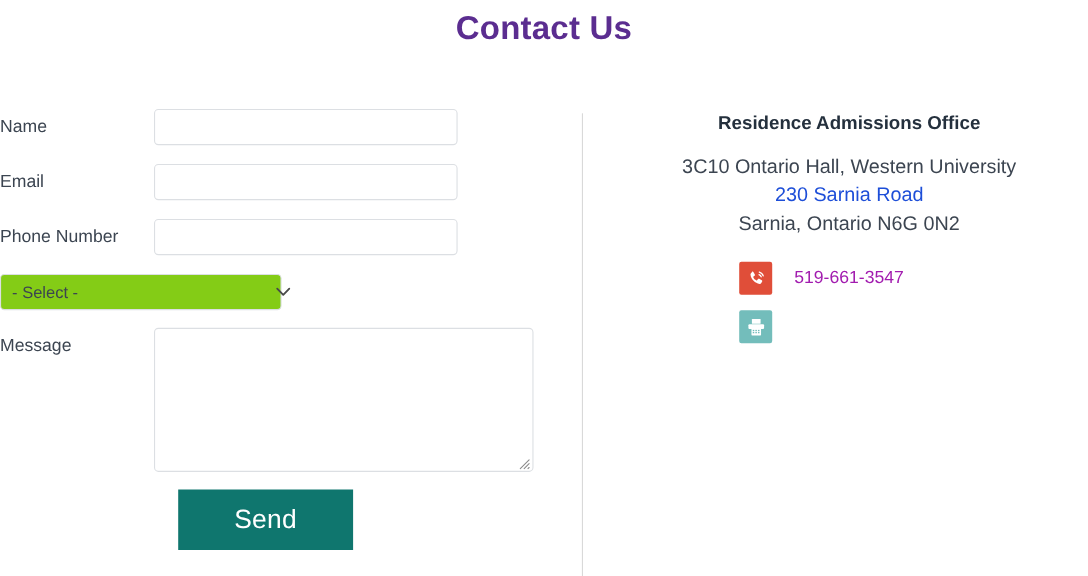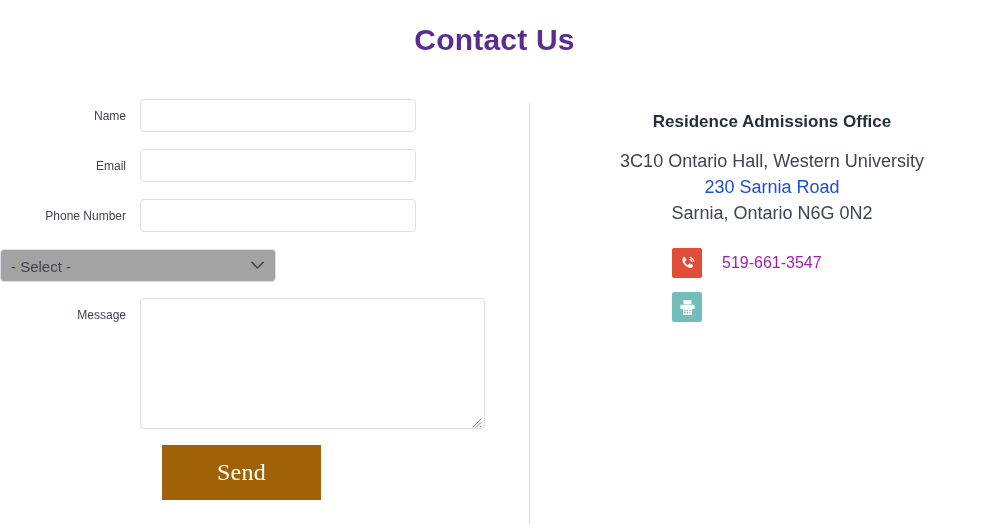--- a/index.html
+++ b/index.html
@@ -14,21 +14,21 @@
     height: 524px;
     position: relative;
     overflow: hidden;
     font-family: "Liberation Sans", sans-serif;
     color: #333333;
   }
 
   
   .page-title {
     position: absolute;
-    top: 20px;
+    top: 6px;
     left: 0;
     width: 989px;
     text-align: center;
     font-size: 30px;
     font-weight: bold;
     letter-spacing: 0.2px;
     color: #5b2d90;
     line-height: 40px;
     white-space: nowrap;
   }
@@ -51,22 +51,22 @@
     width: 510px;
   }
   .form-row {
     display: flex;
     align-items: flex-start;
     margin-bottom: 16px;
   }
   .form-label {
     width: 140px;
     padding-right: 14px;
-    text-align: right;
-    font-size: 12px;
+    text-align: left;
+    font-size: 16px;
     line-height: 34px;
     color: #3c4551;
     white-space: nowrap;
   }
   .field-wrap { flex: 0 0 auto; }
 
   .text-input {
     width: 276px;
     height: 33px;
     border: 1px solid #dcdfe3;
@@ -81,25 +81,25 @@
 
   .select-box {
     position: relative;
     width: 276px;
     height: 33px;
   }
   .select-box select {
     -webkit-appearance: none;
     -moz-appearance: none;
     appearance: none;
-    width: 276px;
+    width: 256px;
     height: 33px;
     border: 1px solid #dcdfe3;
     border-radius: 4px;
-    background: #a3a3a3;
+    background: #84cc16;
     font-family: "Liberation Sans", sans-serif;
     font-size: 15px;
     color: #3c4551;
     padding: 0 28px 0 10px;
     outline: none;
     line-height: 33px;
   }
   .chevron {
     position: absolute;
     right: 12px;
@@ -138,36 +138,36 @@
     pointer-events: none;
   }
 
   .send-row {
     margin-top: 15px;
     margin-left: 162px;
   }
   .send-button {
     width: 159px;
     height: 55px;
-    background: #a16207;
+    background: #0f766e;
     border: none;
     border-radius: 0;
     color: #ffffff;
-    font-family: Liberation Serif, serif;
+    font-family: Liberation Sans, sans-serif;
     font-size: 24px;
     letter-spacing: 0.3px;
     cursor: pointer;
     padding: 12px;
   }
 
   
   .info-panel {
     position: absolute;
     left: 555px;
-    top: 109px;
+    top: 99px;
     width: 434px;
     text-align: center;
   }
   .info-heading {
     font-size: 17px;
     font-weight: bold;
     color: #24303d;
     line-height: 26px;
     margin-bottom: 13px;
     white-space: nowrap;

